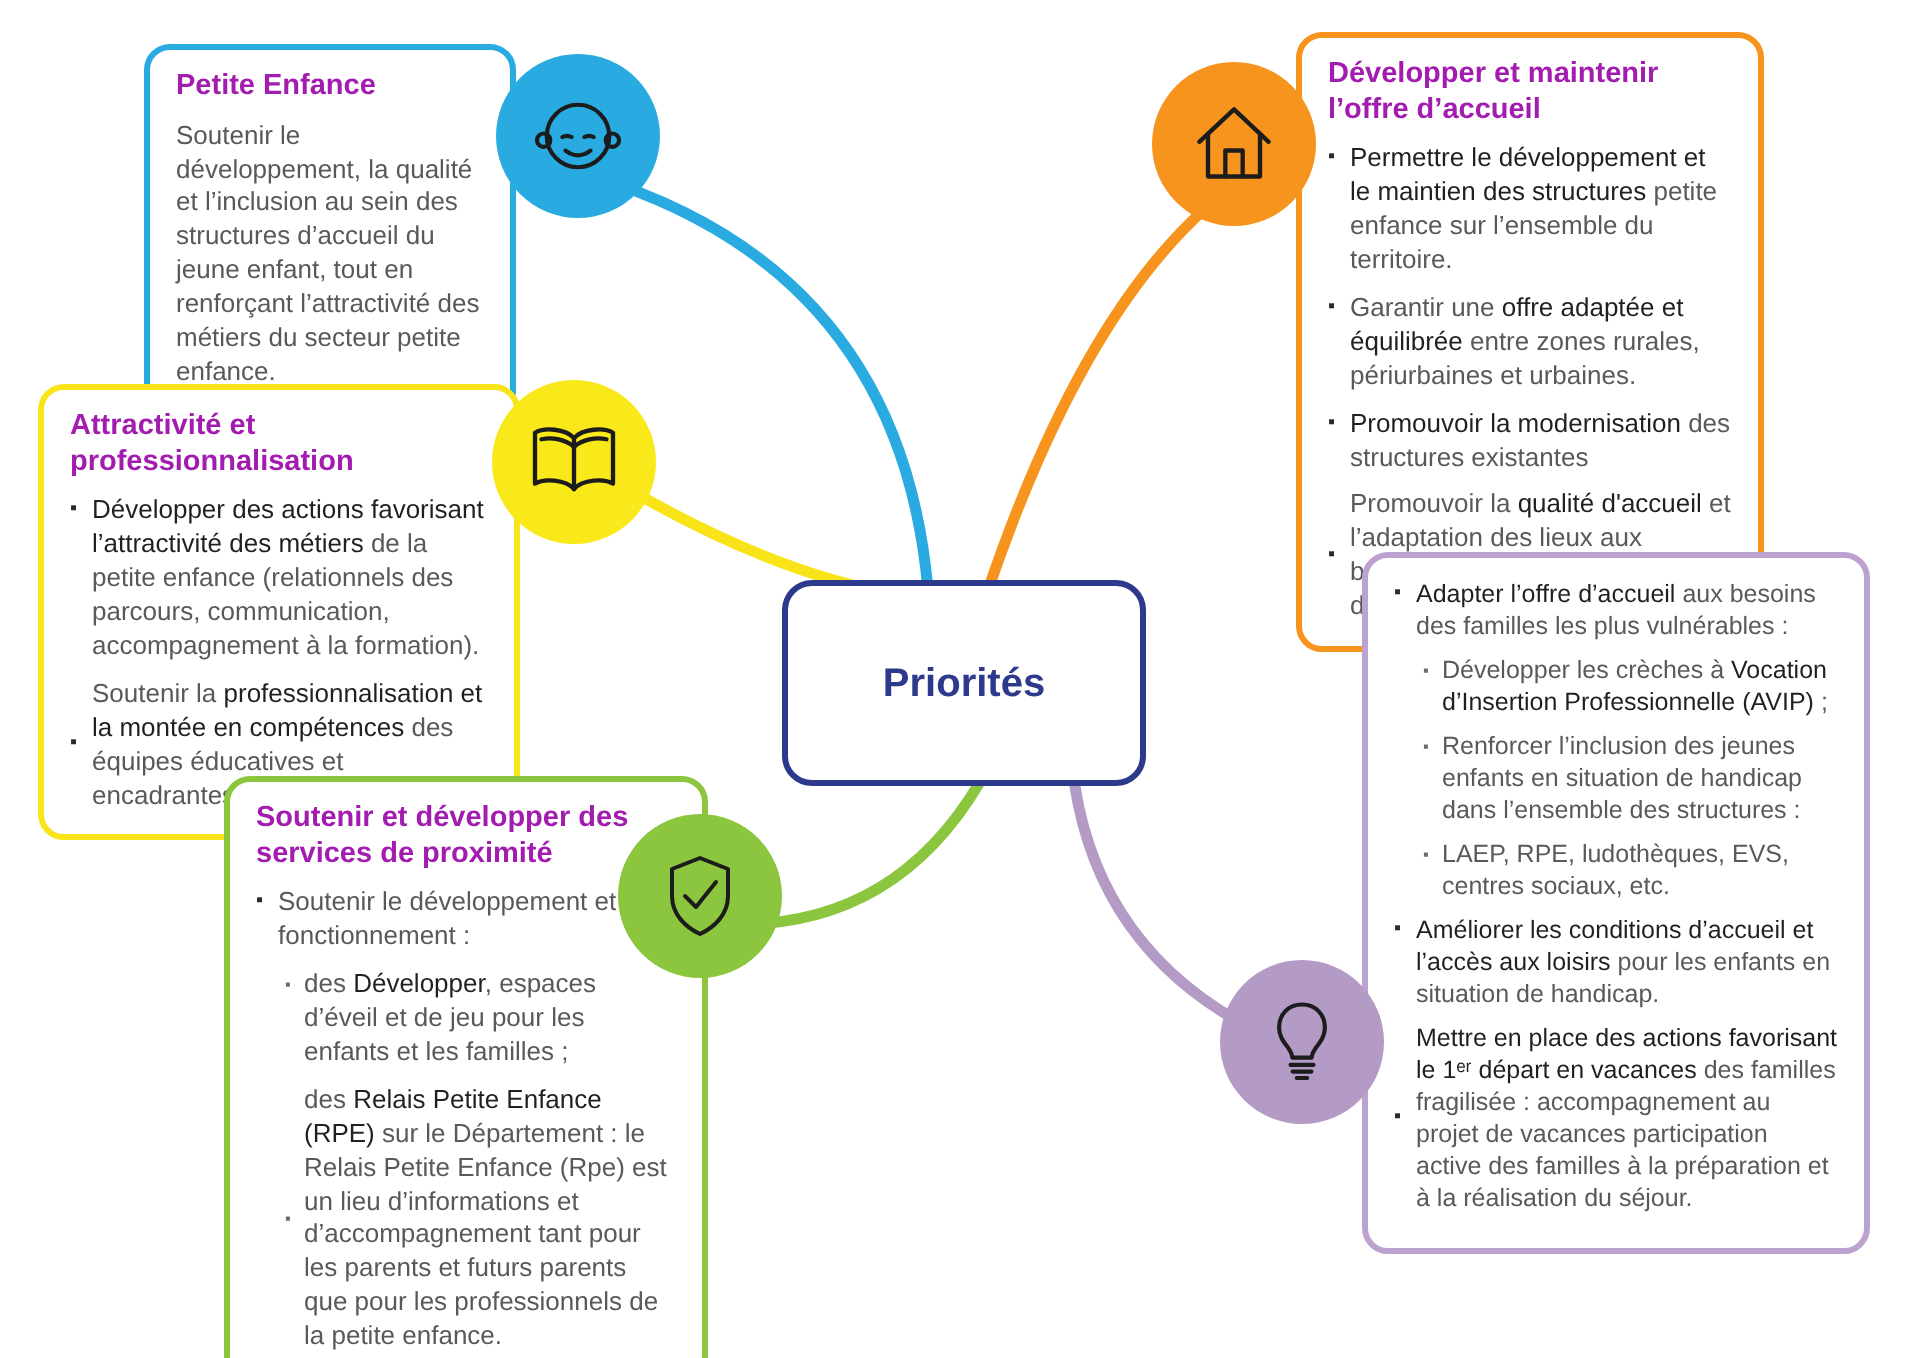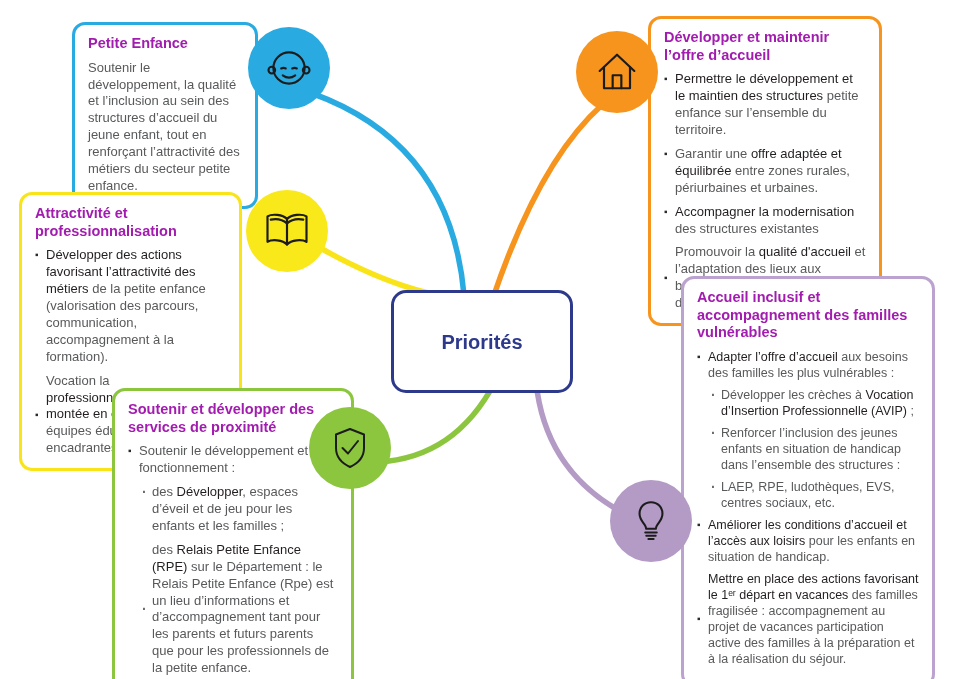--- a/index.html
+++ b/index.html
@@ -27,21 +27,21 @@
     display:flex;align-items:center;justify-content:center;
   }
   .center-node{
     position:absolute;z-index:2;left:391px;top:290px;width:176px;height:97px;
     background:#ffffff;border:3px solid #2D3A8C;border-radius:15px;
     display:flex;flex-direction:column;align-items:center;justify-content:center;
     color:#2D3A8C;font-weight:bold;font-size:20px;line-height:1.3;text-align:left;
   }
   
   .box-blue  {left:72px; top:22px; width:186px; border:3px solid #29ABE2;}
-  .box-yellow{left:19px; top:192px;width:223px; border:3px solid #F9E41A;}
+  .box-yellow{left:19px; top:192px;width:241px; border:3px solid #F9E41A;}
   .box-green {left:112px;top:388px;width:242px; border:3px solid #8CC63F;}
   .box-orange{left:648px;top:16px; width:234px; border:3px solid #F7941D;}
   .box-purple{left:681px;top:276px;width:254px; border:3px solid #BCA3CF;}
   .circ-blue  {left:248px;top:27px; background:#29ABE2;}
   .circ-yellow{left:246px;top:190px;background:#F9E81A;}
   .circ-green {left:309px;top:407px;background:#8CC63F;}
   .circ-orange{left:576px;top:31px; background:#F7941D;}
   .circ-purple{left:610px;top:480px;background:#B49BC6;}
   .icon-circle svg{stroke:#1c1c1c;fill:none;stroke-width:2;stroke-linecap:round;stroke-linejoin:round;}
 </style>
@@ -65,25 +65,25 @@
           <span class="li-text"><span>Soutenir le développement, la qualité et l’inclusion au sein des structures d’accueil du jeune enfant, tout en renforçant l’attractivité des métiers du secteur petite enfance.</span></span>
         </div>
       </div>
   </div>
 
   <div class="node-box box-yellow">
     <div class="node-title">Attractivité et professionnalisation</div>
     <div>
         <div class="li lvl0">
           <span class="marker">▪</span>
-          <span class="li-text"><span class="b">Développer des actions favorisant l’attractivité des métiers</span><span> de la petite enfance (valorisation des parcours, communication, accompagnement à la formation).</span></span>
-        </div>
-        <div class="li lvl0">
-          <span class="marker">▪</span>
-          <span class="li-text"><span>Vocation la </span><span class="b">professionnalisation et la montée en compétences</span><span> des équipes éducatives et encadrantes.</span></span>
+          <span class="li-text"><span class="b">Développer des actions favorisant l’attractivité des métiers</span><span> de la petite enfance (relationnels des parcours, communication, accompagnement à la formation).</span></span>
+        </div>
+        <div class="li lvl0">
+          <span class="marker">▪</span>
+          <span class="li-text"><span>Soutenir la </span><span class="b">professionnalisation et la montée en compétences</span><span> des équipes éducatives et encadrantes.</span></span>
         </div>
       </div>
   </div>
 
   <div class="node-box box-green">
     <div class="node-title">Soutenir et développer des services de proximité</div>
     <div>
         <div class="li lvl0">
           <span class="marker">▪</span>
           <span class="li-text"><span>Soutenir le développement et le fonctionnement :</span></span>
@@ -105,31 +105,30 @@
         <div class="li lvl0">
           <span class="marker">▪</span>
           <span class="li-text"><span class="b">Permettre le développement et le maintien des structures</span><span> petite enfance sur l’ensemble du territoire.</span></span>
         </div>
         <div class="li lvl0">
           <span class="marker">▪</span>
           <span class="li-text"><span>Garantir une </span><span class="b">offre adaptée et équilibrée</span><span> entre zones rurales, périurbaines et urbaines.</span></span>
         </div>
         <div class="li lvl0">
           <span class="marker">▪</span>
-          <span class="li-text"><span class="b">Accompagner la modernisation</span><span> des structures existantes</span></span>
+          <span class="li-text"><span class="b">Promouvoir la modernisation</span><span> des structures existantes</span></span>
         </div>
         <div class="li lvl0">
           <span class="marker">▪</span>
           <span class="li-text"><span>Promouvoir la </span><span class="b">qualité d'accueil</span><span> et l’adaptation des lieux aux besoins éducatifs et relationnels des jeunes enfants.</span></span>
         </div>
       </div>
   </div>
 
   <div class="node-box box-purple small">
-    <div class="node-title">Accueil inclusif et accompagnement des familles vulnérables</div>
     <div>
         <div class="li lvl0">
           <span class="marker">▪</span>
           <span class="li-text"><span class="b">Adapter l’offre d’accueil</span><span> aux besoins des familles les plus vulnérables :</span></span>
         </div>
         <div class="li lvl1">
           <span class="marker">·</span>
           <span class="li-text"><span>Développer les crèches à </span><span class="b">Vocation d’Insertion Professionnelle (AVIP)</span><span> ;</span></span>
         </div>
         <div class="li lvl1">

